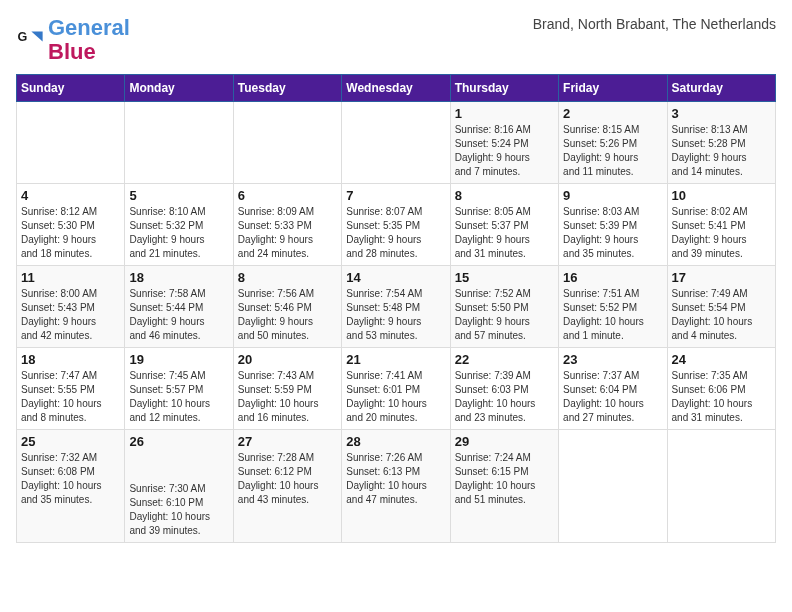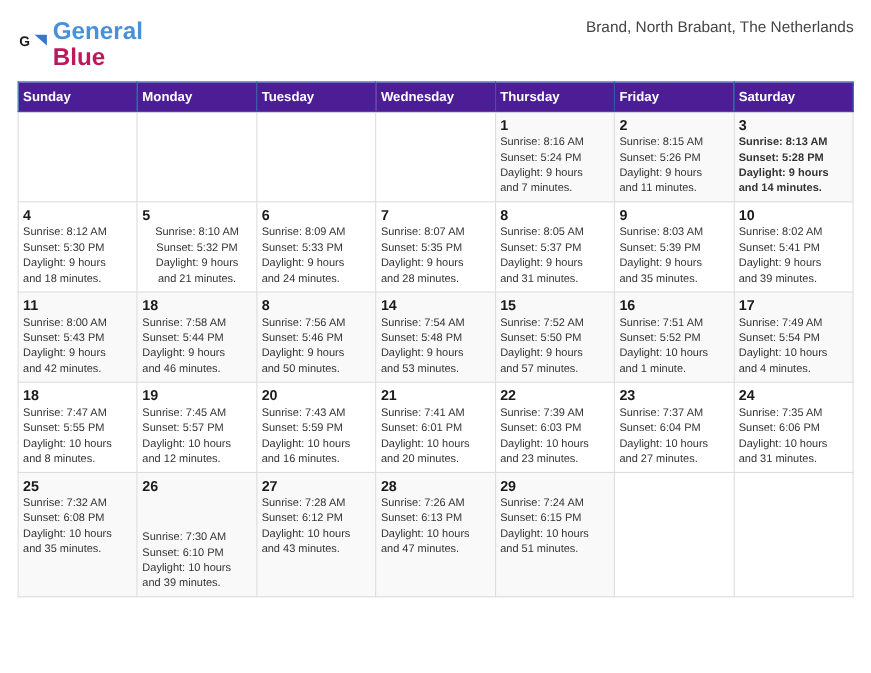--- a/index.html
+++ b/index.html
@@ -132,37 +132,37 @@
         </td>
         <td>
           <div class="day-num">2</div>
           <div class="day-info" style="white-space: pre-line;">Sunrise: 8:15 AM
 Sunset: 5:26 PM
 Daylight: 9 hours
 and 11 minutes.</div>
         </td>
         <td>
           <div class="day-num">3</div>
-          <div class="day-info" style="white-space: pre-line; font-weight: bold;">Sunrise: 8:13 AM
+          <div class="day-info" style="white-space: pre-line;">Sunrise: 8:13 AM
 Sunset: 5:28 PM
 Daylight: 9 hours
 and 14 minutes.</div>
         </td>
       </tr>
       <tr>
         <td>
           <div class="day-num">4</div>
           <div class="day-info" style="white-space: pre-line;">Sunrise: 8:12 AM
 Sunset: 5:30 PM
 Daylight: 9 hours
 and 18 minutes.</div>
         </td>
         <td>
           <div class="day-num">5</div>
-          <div class="day-info" style="white-space: pre-line; text-align: center;">Sunrise: 8:10 AM
+          <div class="day-info" style="white-space: pre-line;">Sunrise: 8:10 AM
 Sunset: 5:32 PM
 Daylight: 9 hours
 and 21 minutes.</div>
         </td>
         <td>
           <div class="day-num">6</div>
           <div class="day-info" style="white-space: pre-line;">Sunrise: 8:09 AM
 Sunset: 5:33 PM
 Daylight: 9 hours
 and 24 minutes.</div>

